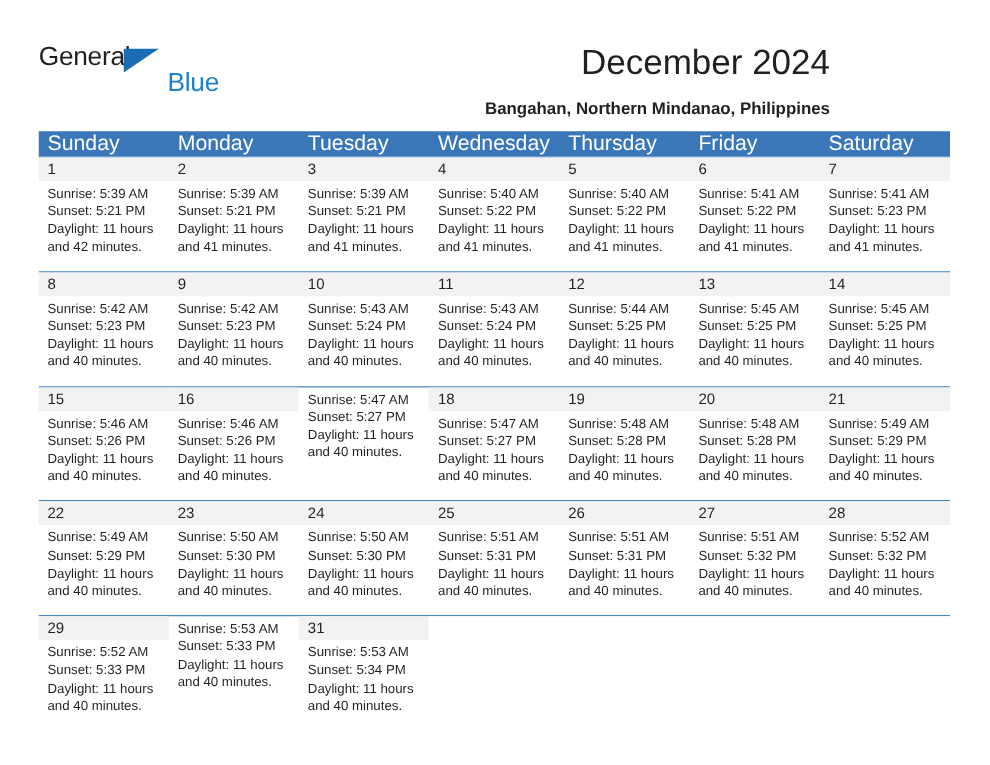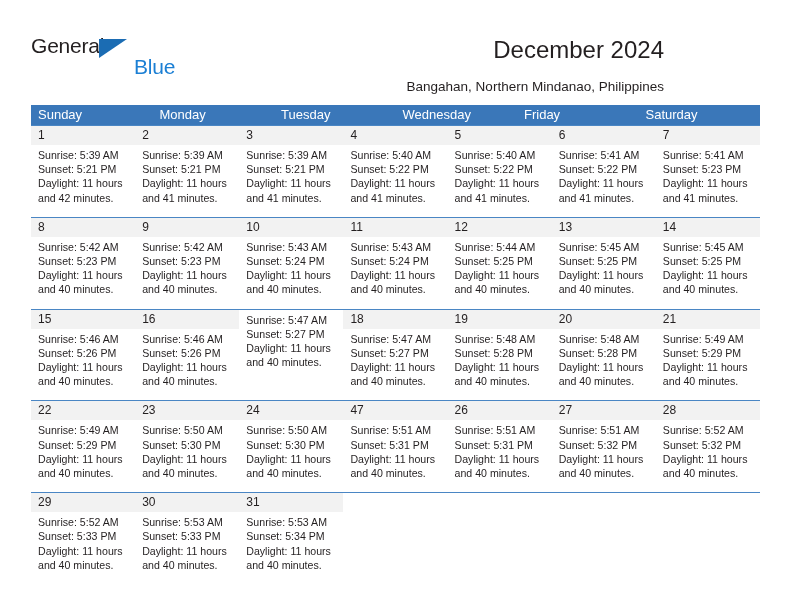--- a/index.html
+++ b/index.html
@@ -62,54 +62,55 @@
     font-size: 21px;
     letter-spacing: -0.2px;
     color: #1b7fd4;
     line-height: 24px;
     margin-left: 44px;
   }
   .title {
     position: absolute;
     right: 36px;
     top: 34px;
-    font-size: 24px;
+    font-size: 28px;
     color: #231f20;
     line-height: 32px;
     text-align: right;
     white-space: nowrap;
   }
   .subtitle {
     position: absolute;
     right: 36px;
     top: 79px;
     font-size: 13.5px;
     color: #231f20;
     line-height: 16px;
     text-align: right;
     white-space: nowrap;
+    font-weight: bold;
   }
 
   
   .calendar {
     position: absolute;
     left: 31px;
     top: 105px;
     width: 729px;
   }
   .weekdays {
     display: flex;
     width: 100%;
     background: #3a77b9;
     height: 20px;
   }
   .weekday {
     flex: 1 1 0;
     color: #ffffff;
-    font-size: 13px;
+    font-size: 17px;
     line-height: 20px;
     padding-left: 7px;
     box-sizing: border-box;
     white-space: nowrap;
     overflow: hidden;
   }
   .week {
     display: flex;
     width: 100%;
     border-top: 1.3px solid #4a86c4;
@@ -160,20 +161,21 @@
     <div class="title">December 2024</div>
     <div class="subtitle">Bangahan, Northern Mindanao, Philippines</div>
   </div>
 
   <div class="calendar">
     <div class="weekdays">
       <div class="weekday">Sunday</div>
       <div class="weekday">Monday</div>
       <div class="weekday">Tuesday</div>
       <div class="weekday">Wednesday</div>
+      <div class="weekday">Thursday</div>
       <div class="weekday">Friday</div>
       <div class="weekday">Saturday</div>
     </div>
 
     <div class="week">
       <div class="day">
         <div class="day-num">1</div>
         <div class="day-lines">
           <div class="line">Sunrise: 5:39 AM</div>
           <div class="line">Sunset: 5:21 PM</div>
@@ -390,21 +392,21 @@
       <div class="day">
         <div class="day-num">24</div>
         <div class="day-lines">
           <div class="line">Sunrise: 5:50 AM</div>
           <div class="line">Sunset: 5:30 PM</div>
           <div class="line">Daylight: 11 hours</div>
           <div class="line">and 40 minutes.</div>
         </div>
       </div>
       <div class="day">
-        <div class="day-num">47</div>
+        <div class="day-num">25</div>
         <div class="day-lines">
           <div class="line">Sunrise: 5:51 AM</div>
           <div class="line">Sunset: 5:31 PM</div>
           <div class="line">Daylight: 11 hours</div>
           <div class="line">and 40 minutes.</div>
         </div>
       </div>
       <div class="day">
         <div class="day-num">26</div>
         <div class="day-lines">
@@ -438,21 +440,20 @@
       <div class="day">
         <div class="day-num">29</div>
         <div class="day-lines">
           <div class="line">Sunrise: 5:52 AM</div>
           <div class="line">Sunset: 5:33 PM</div>
           <div class="line">Daylight: 11 hours</div>
           <div class="line">and 40 minutes.</div>
         </div>
       </div>
       <div class="day">
-        <div class="day-num">30</div>
         <div class="day-lines">
           <div class="line">Sunrise: 5:53 AM</div>
           <div class="line">Sunset: 5:33 PM</div>
           <div class="line">Daylight: 11 hours</div>
           <div class="line">and 40 minutes.</div>
         </div>
       </div>
       <div class="day">
         <div class="day-num">31</div>
         <div class="day-lines">

